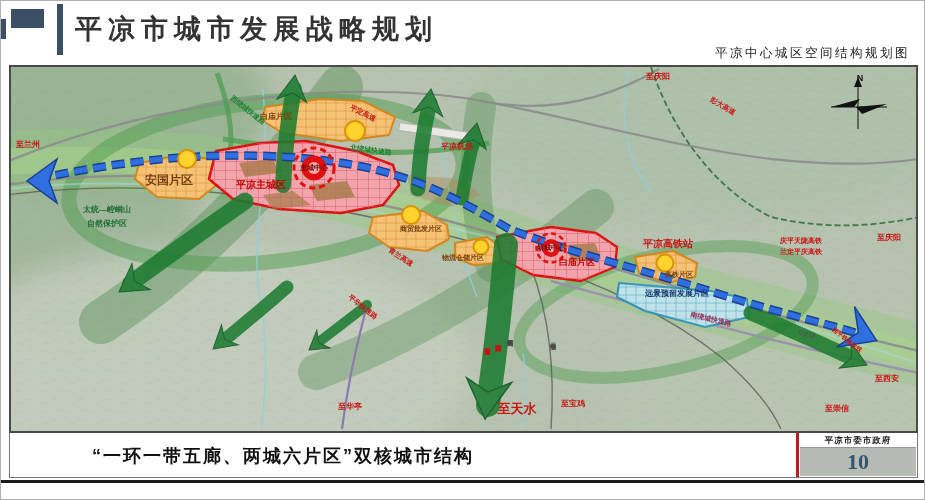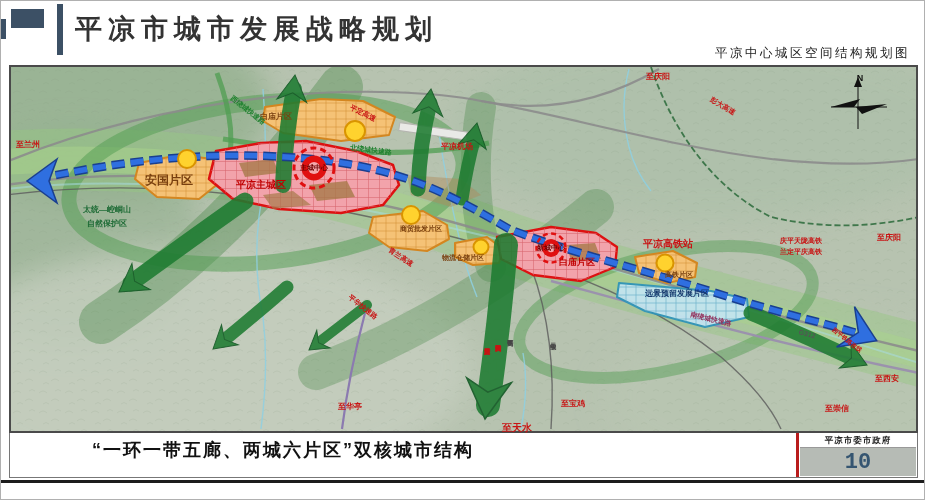--- a/index.html
+++ b/index.html
@@ -19,29 +19,29 @@
   .map-panel{position:absolute;left:8px;top:64px;width:909px;height:368px;border:2px solid #4a4a4a;
              box-sizing:border-box;background:#b7c3b0;}
   .map-inner{position:absolute;inset:0;}
   svg.map{position:absolute;inset:0;width:100%;height:100%;display:block;}
   #map-labels{position:absolute;inset:0;pointer-events:none;}
   #map-labels .map-label{position:absolute;white-space:nowrap;line-height:1.05;font-weight:600;
                          transform-origin:center center;}
   
   .footer-bar{position:absolute;left:8px;top:432px;width:909px;height:45px;border:1px solid #777;
               border-top:none;box-sizing:border-box;background:#fff;}
-  .footer-caption{position:absolute;left:82px;top:5px;font-size:18px;font-weight:bold;color:#111;
+  .footer-caption{position:absolute;left:82px;top:11px;font-size:18px;font-weight:bold;color:#111;
                   letter-spacing:2px;}
   .footer-right{position:absolute;right:0;top:0;width:121px;height:100%;border-left:3px solid #b91c1c;
                 box-sizing:border-box;}
   .footer-org{text-align:center;font-size:8.5px;font-weight:bold;color:#222;padding-top:2px;
               letter-spacing:1px;}
   .page-num-box{position:absolute;left:1px;right:1px;top:14px;bottom:1px;background:#b6bbb5;
                 display:flex;align-items:center;justify-content:center;border-top:1px solid #999;}
-  .page-num{font-family:Liberation Mono, monospace;font-size:22px;font-weight:bold;color:#355571;}
+  .page-num{font-family:Liberation Serif, serif;font-size:22px;font-weight:bold;color:#355571;}
   .bottom-rule{position:absolute;left:0;top:479px;width:925px;height:3px;background:#1c1c1c;}
 </style>
 </head>
 <body>
 
 <div class="page">
 
   <div class="hdr-square"></div>
   <div class="hdr-edge"></div>
   <div class="hdr-bar"></div>
@@ -262,21 +262,21 @@
           <span class="map-label" style="left: 796px; top: 267px; color: rgb(85, 85, 85); font-size: 7px; transform: translate(-50%, -50%) rotate(15deg);">G312</span>
           <span class="map-label" style="left: 836px; top: 273px; color: rgb(200, 20, 20); font-size: 6px; transform: translate(-50%, -50%) rotate(38deg);">西平铁路改线</span>
           <span class="map-label" style="left: 876px; top: 312px; color: rgb(200, 20, 20); font-size: 8px; transform: translate(-50%, -50%);">至西安</span>
           <span class="map-label" style="left: 826px; top: 342px; color: rgb(200, 20, 20); font-size: 8px; transform: translate(-50%, -50%); font-family: Liberation Serif, serif;">至崇信</span>
           <span class="map-label" style="left: 352px; top: 240px; color: rgb(200, 20, 20); font-size: 7px; transform: translate(-50%, -50%) rotate(38deg);">平华快速路</span>
           <span class="map-label" style="left: 339px; top: 340px; color: rgb(200, 20, 20); font-size: 8px; transform: translate(-50%, -50%);">至华亭</span>
           <span class="map-label" style="left: 476px; top: 276px; color: rgb(200, 20, 20); font-size: 6px; writing-mode: vertical-rl; transform: translate(-50%, -50%);">兰定平庆高铁</span>
           <span class="map-label" style="left: 487px; top: 273px; color: rgb(200, 20, 20); font-size: 6px; writing-mode: vertical-rl; transform: translate(-50%, -50%);">庆平天陇高铁</span>
           <span class="map-label" style="left: 499px; top: 268px; color: rgb(68, 68, 68); font-size: 6px; writing-mode: vertical-rl; transform: translate(-50%, -50%);">西平高铁</span>
           <span class="map-label" style="left: 542px; top: 271px; color: rgb(68, 68, 68); font-size: 6px; writing-mode: vertical-rl; transform: translate(-50%, -50%);">宝中二线</span>
-          <span class="map-label" style="left: 506px; top: 361px; color: rgb(200, 20, 20); font-size: 10px; transform: translate(-50%, -50%);">至天水</span>
+          <span class="map-label" style="left: 506px; top: 342px; color: rgb(200, 20, 20); font-size: 13px; transform: translate(-50%, -50%);">至天水</span>
           <span class="map-label" style="left: 562px; top: 337px; color: rgb(200, 20, 20); font-size: 8px; transform: translate(-50%, -50%);">至宝鸡</span>
           <span class="map-label" style="left: 849px; top: 12px; color: rgb(17, 17, 17); font-size: 9px; font-weight: bold; transform: translate(-50%, -50%);">N</span>
         </div>
     </div>
   </div>
 
   <div class="footer-bar">
     <div class="footer-caption">“一环一带五廊、两城六片区”双核城市结构</div>
     <div class="footer-right">
       <div class="footer-org">平凉市委市政府</div>

